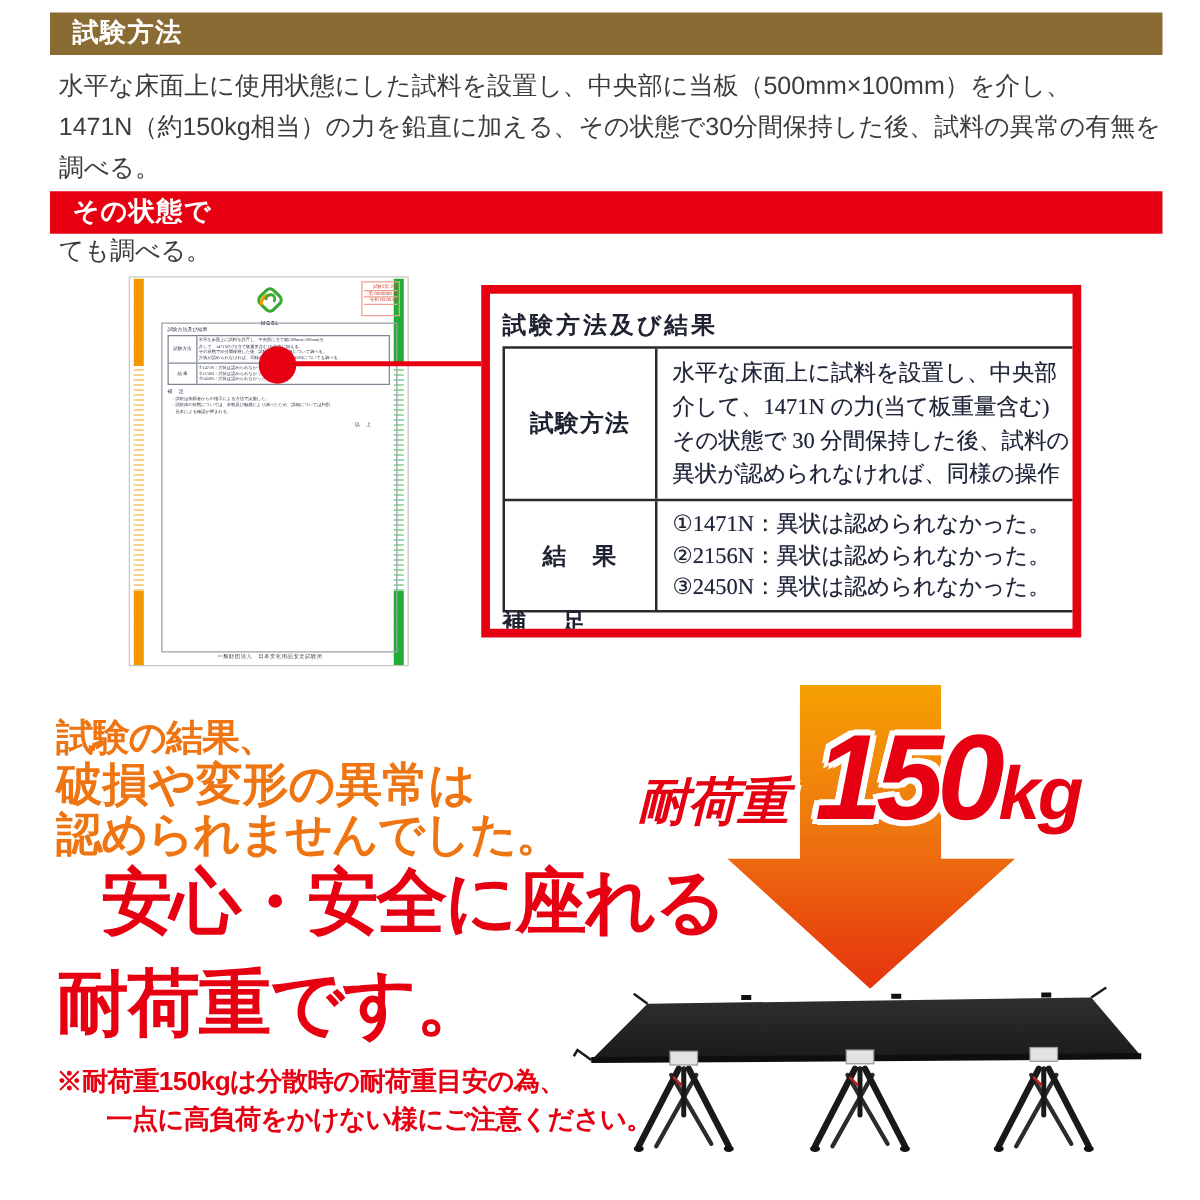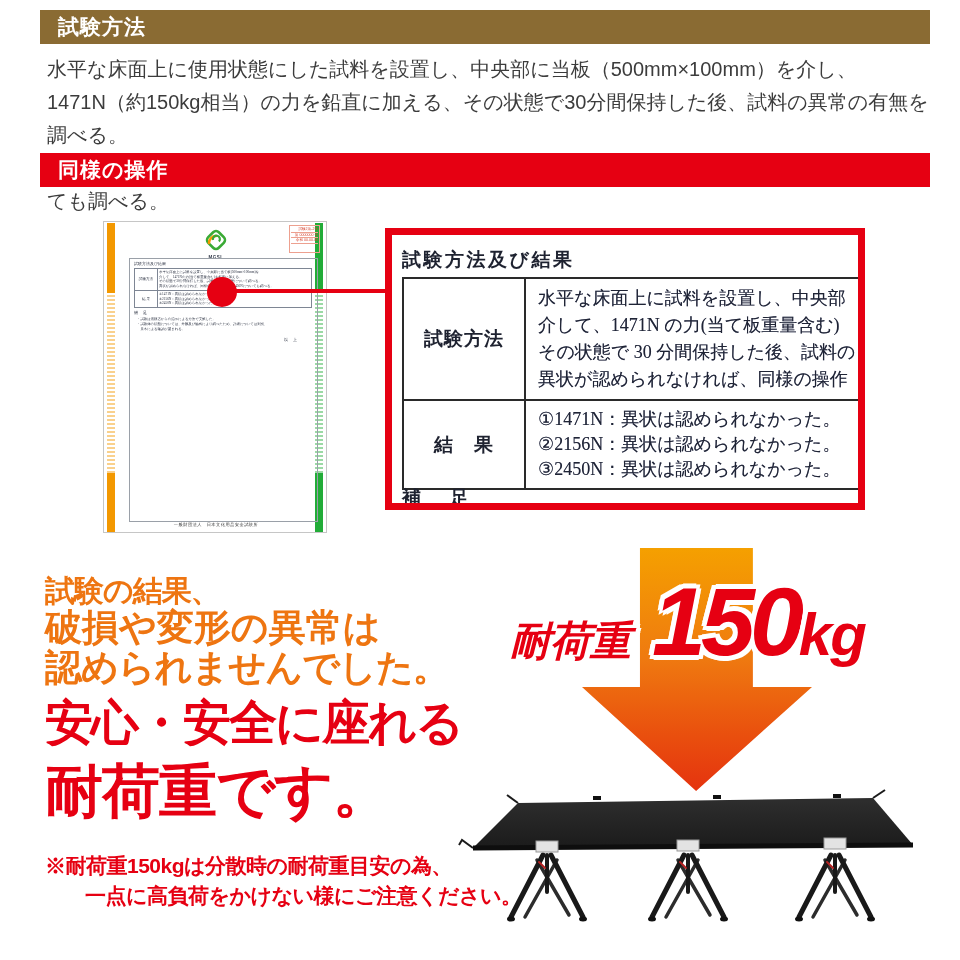--- a/index.html
+++ b/index.html
@@ -71,22 +71,22 @@
   #co-suppl{position:absolute;left:10px;top:250px;font-size:19px;letter-spacing:5px;
             font-family:"Liberation Serif",serif;color:#1e2230;font-weight:bold;}
 
   
   #conclusion{left:45px;top:574px;}
   .c-orange{color:#ee7511;font-weight:800;}
   .c-red{color:#e60012;font-weight:900;}
   #cl1{font-size:30px;line-height:34px;letter-spacing:-1px;}
   #cl2{font-size:37px;line-height:39px;}
   #cl3{font-size:37px;line-height:41px;letter-spacing:-1px;}
-  #cl4{font-size:48px;line-height:69px;letter-spacing:-2px;}
-  #cl5{font-size:58px;line-height:68px;letter-spacing:-1px;}
+  #cl4{font-size:57px;line-height:69px;letter-spacing:-2px;margin-left:36px;}
+  #cl5{font-size:58px;line-height:68px;letter-spacing:-1px;margin-top:12px;}
 
   
   #arrow{left:582px;top:548px;width:230px;height:243px;
          background:linear-gradient(180deg,#f5a000 0%,#ef7a10 45%,#e94e0e 78%,#e5330f 100%);
          clip-path:polygon(25.2% 0,74.3% 0,74.3% 57.2%,100% 57.2%,49.6% 100%,0 57.2%,25.2% 57.2%);}
   #load-badge{left:510px;top:576px;display:flex;align-items:baseline;z-index:4;
               color:#e60012;font-style:italic;font-weight:900;}
   #load-badge .ow{text-shadow:-4px -4px 0 #fff,4px -4px 0 #fff,-4px 4px 0 #fff,4px 4px 0 #fff,
                   -5px 0 0 #fff,5px 0 0 #fff,0 -5px 0 #fff,0 5px 0 #fff;}
   #lb-label{font-size:41px;letter-spacing:-1px;margin-right:22px;}
@@ -105,21 +105,21 @@
 <body>
 
 <div id="stage">
 
   <div class="abs bar" id="bar-method">試験方法</div>
 
   <div class="abs pre" id="method-text">水平な床面上に使用状態にした試料を設置し、中央部に当板（500mm×100mm）を介し、
 1471N（約150kg相当）の力を鉛直に加える、その状態で30分間保持した後、試料の異常の有無を調べる。
 異常が認められなければ、同様の操作で2156N（約220kg相当）、2450N（約250kg相当）についても調べる。</div>
 
-  <div class="abs bar" id="bar-result">同様の操作</div>
+  <div class="abs bar" id="bar-result">その状態で</div>
 
   <div class="abs" id="paper">
     <div class="abs strip" id="strip-orange"></div>
     <div class="abs strip" id="strip-green"></div>
 
     <div class="abs" id="doc-logo">
       <svg width="24" height="24" viewBox="0 0 24 24">
         <rect x="4.5" y="4.5" width="15" height="15" rx="4" transform="rotate(45 12 12)" fill="none" stroke="#3aaa35" stroke-width="2.6"></rect>
         <path d="M5 15 A7 7 0 0 1 12 8" fill="none" stroke="#f39800" stroke-width="2.6" stroke-linecap="round"></path>
         <path d="M9 12 A3.5 3.5 0 1 1 15 13.5" fill="none" stroke="#3aaa35" stroke-width="2.2"></path>

